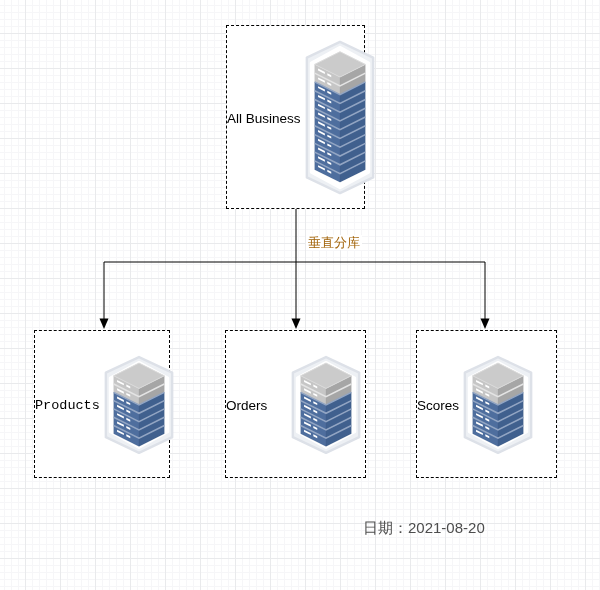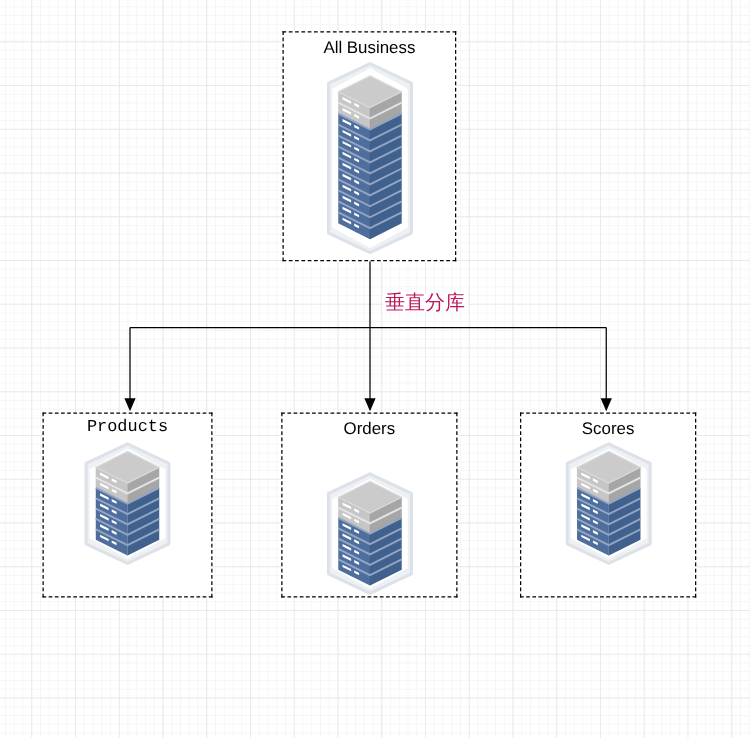--- a/index.html
+++ b/index.html
@@ -16,21 +16,20 @@
       linear-gradient(90deg, #f6f6f8 1px, transparent 1px);
     background-size:35px 35px,35px 35px,7px 7px,7px 7px;
     background-position:0 -2px,-10px 0,0 -2px,-3px 0;
   }
   .node{
     position:absolute;
     background:#ffffff;
     border:1px dashed #000000;
     box-sizing:border-box;
     display:flex;
-    flex-direction:column;
     align-items:center;
   }
   .node-label{
     margin-top:4px;
     font-size:13.5px;
     line-height:16px;
     color:#000000;
     text-align:center;
     white-space:nowrap;
   }
@@ -39,23 +38,23 @@
   #node-products{left:34px;top:330px;width:136px;height:148px;font-family:Liberation Mono, monospace;}
   #node-orders{left:225px;top:330px;width:141px;height:148px;justify-content:space-between;}
   #node-scores{left:416px;top:330px;width:141px;height:148px;}
   #connectors{
     position:absolute;left:0;top:0;width:600px;height:590px;
     pointer-events:none;
   }
   #edge-label{
     position:absolute;
     left:306px;top:235px;
-    font-size:16px;
+    font-size:13px;
     line-height:15px;
-    color:#be185d;
+    color:#a16207;
     background:#ffffff;
     padding:0 2px;
     white-space:nowrap;
   }
   #signature{
     position:absolute;
     left:358px;top:514px;
     font-size:15px;
     line-height:28px;
     color:#4d4d4d;
@@ -283,15 +282,16 @@
             <rect x="27" y="49.6" width="4" height="2" fill="#ffffff"></rect>
             <rect x="17.5" y="58.1" width="7" height="2" fill="#ffffff"></rect>
             <rect x="27" y="58.1" width="4" height="2" fill="#ffffff"></rect>
             <rect x="17.5" y="66.6" width="7" height="2" fill="#ffffff"></rect>
             <rect x="27" y="66.6" width="4" height="2" fill="#ffffff"></rect>
           </g>
         </svg></div>
   </div>
 
   <div id="signature">
+    <div class="date-line">日期：2021-08-20</div>
   </div>
 
 </div>
 
 </body></html>

